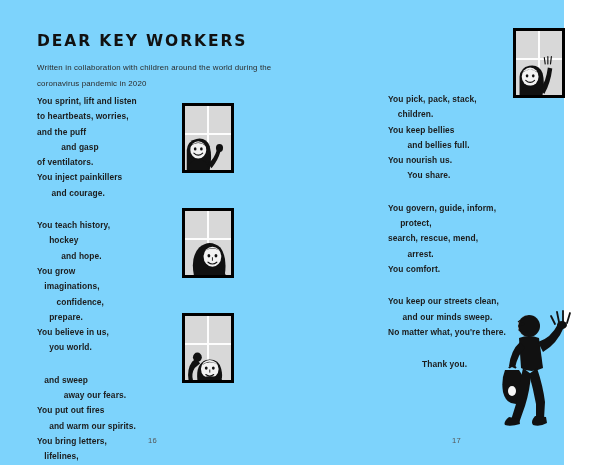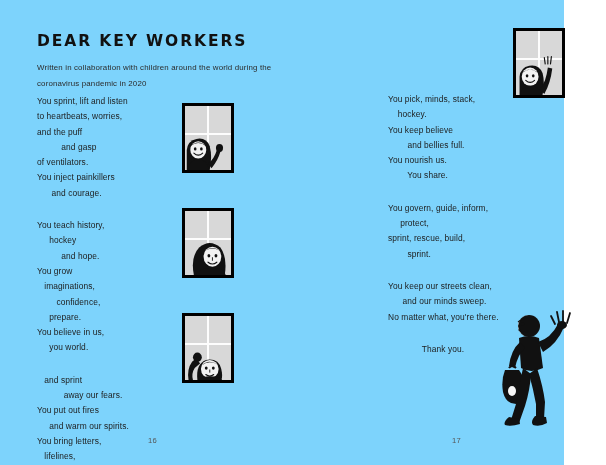--- a/index.html
+++ b/index.html
@@ -50,21 +50,21 @@
   .column {
     position: absolute;
     font-size: 8.4px;
     line-height: 15.3px;
     color: #1c1c1c;
     letter-spacing: 0.1px;
   }
   .col-left  { left: 37px;  top: 94px; width: 145px; }
   .col-right { left: 388px; top: 92px; width: 150px; }
 
-  .stanza { margin: 0 8px 17px 0; }
+  .stanza { margin: 0 8px 17px 0; font-weight: bold; }
   .stanza:last-child { margin-bottom: 0; }
   .line { white-space: pre; display: block; }
 
   
   .folio {
     position: absolute;
     font-size: 7.6px;
     color: #555555;
     letter-spacing: 0.4px;
   }
@@ -146,44 +146,45 @@
       <span class="line">     hockey</span>
       <span class="line">          and hope.</span>
       <span class="line">You grow</span>
       <span class="line">   imaginations,</span>
       <span class="line">        confidence,</span>
       <span class="line">     prepare.</span>
       <span class="line">You believe in us,</span>
       <span class="line">     you world.</span>
     </div>
     <div class="stanza">
-      <span class="line">   and sprint</span>
+      <span class="line">   and sweep</span>
       <span class="line">           away our fears.</span>
       <span class="line">You put out fires</span>
       <span class="line">     and warm our spirits.</span>
       <span class="line">You bring letters,</span>
       <span class="line">   lifelines,</span>
 
     </div>
   </div>
 
   <div class="column col-right">
     <div class="stanza">
-      <span class="line">You pick, minds, stack,</span>
-      <span class="line">    hockey.</span>
-      <span class="line">You keep believe</span>
+      <span class="line">You pick, pack, stack,</span>
+      <span class="line">    children.</span>
+      <span class="line">You keep bellies</span>
       <span class="line">        and bellies full.</span>
       <span class="line">You nourish us.</span>
       <span class="line">        You share.</span>
     </div>
     <div class="stanza">
       <span class="line">You govern, guide, inform,</span>
       <span class="line">     protect,</span>
-      <span class="line">sprint, rescue, build,</span>
-      <span class="line">        sprint.</span>
+      <span class="line">search, rescue, mend,</span>
+      <span class="line">        arrest.</span>
+      <span class="line">You comfort.</span>
     </div>
     <div class="stanza">
       <span class="line">You keep our streets clean,</span>
       <span class="line">      and our minds sweep.</span>
       <span class="line">No matter what, you're there.</span>
     </div>
     <div class="stanza">
       <span class="line">              Thank you.</span>
     </div>
   </div>

